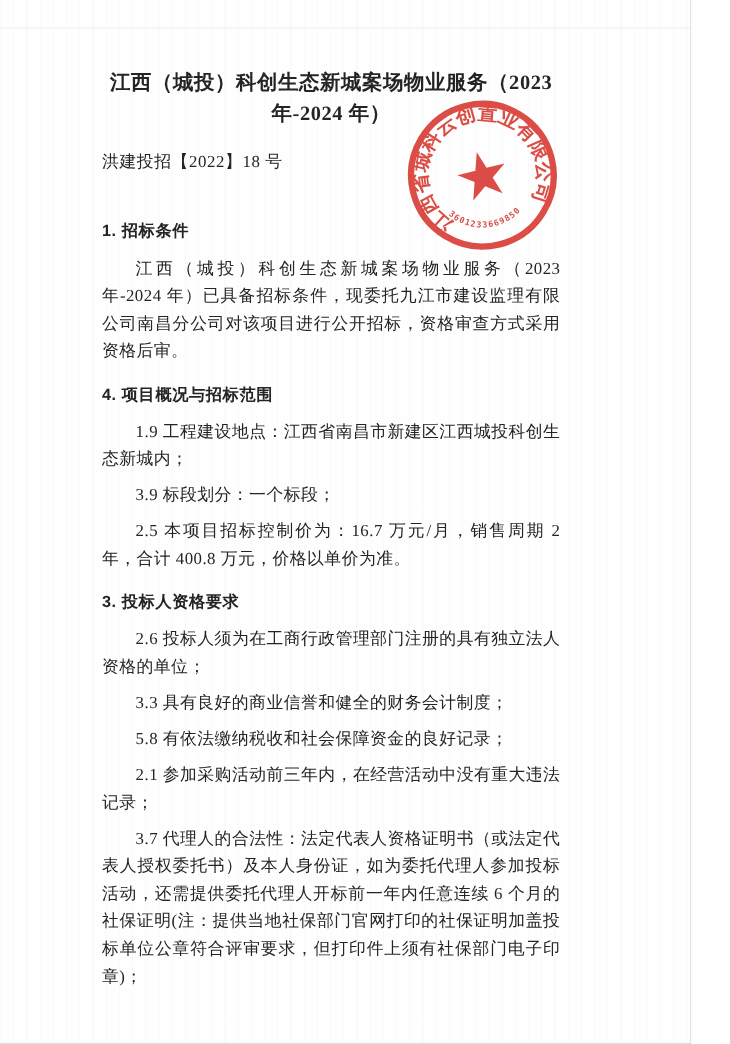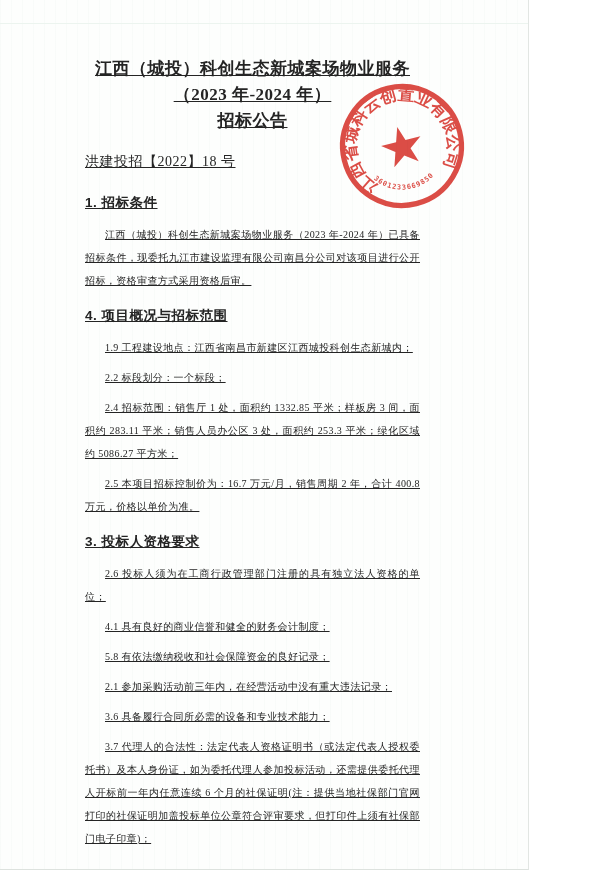--- a/index.html
+++ b/index.html
@@ -1,50 +1,49 @@
 <!DOCTYPE html>
 <html><head>
 <meta charset="utf-8">
 <style>
   html,body { margin:0; padding:0; background:#ffffff; }
   .page {
     position:relative;
-    width:529px; height:870px;
+    width:576px; height:870px;
     box-sizing:border-box;
     background:#fdfefd;
     background-image:repeating-linear-gradient(90deg, rgba(208,224,216,0.10) 0 1px, rgba(0,0,0,0) 1px 11px);
     border-right:1px solid #e2e6e3;
     border-bottom:1px solid #dde2de;
     padding:56px 108px 0 85px;
     font-family:"Liberation Serif","DejaVu Serif",serif;
     color:#242424;
     overflow:hidden;
-    text-decoration:underline;
   }
   .scan-line {
     position:absolute; left:0; top:23px; width:608px; height:1px;
     background:#ecf4ef;
   }
   .title {
     text-align:center;
     font-size:17px; font-weight:bold;
     line-height:26px; letter-spacing:0.5px;
   }
   .docnum {
     font-size:14px; line-height:24px; margin-top:16px;
     letter-spacing:0.5px;
   }
   .section-heading {
     font-family:"Liberation Sans","DejaVu Sans",sans-serif;
     font-size:13.5px; font-weight:bold;
     margin:15px 0 11px 0; letter-spacing:0.5px;
   }
-  .section-heading.first { margin-top:20px; }
+  .section-heading.first { margin-top:36px; }
   .para {
-    font-size:10px; line-height:23px;
+    font-size:14px; line-height:23px;
     margin:0 0 7px 0;
     text-align:justify; text-indent:2em;
     letter-spacing:0.4px;
   }
   
   .stamp {
     position:absolute; left:336px; top:80px;
     width:132px; height:132px;
     transform:rotate(-14deg);
     opacity:0.88;
@@ -61,21 +60,20 @@
     font-family:"DejaVu Sans Mono",monospace;
   }
 </style>
 </head>
 <body>
 
 <div class="page">
   <div class="scan-line"></div>
 
   <div class="title">江西（城投）科创生态新城案场物业服务（2023 年-2024 年）</div>
-  <div class="title">招标公告</div>
   <div class="docnum">洪建投招【2022】18 号</div>
 
   <div class="stamp">
     <svg viewBox="0 0 200 200">
       <circle cx="100" cy="100" r="90" fill="none" stroke-width="8" stroke="#d9342c"></circle>
       <path id="sealTopArc" d="M 50.5,149.5 A 70,70 0 1 1 149.5,149.5" fill="none"></path>
       <path id="sealBottomArc" d="M 42.8,133 A 66,66 0 0 0 157.2,133" fill="none"></path>
       <text class="seal-name" fill="#d9342c">
         <textPath href="#sealTopArc" xlink:href="#sealTopArc">江西省城科云创置业有限公司</textPath>
       </text>
@@ -87,28 +85,26 @@
   </div>
 
   <section>
     <h2 class="section-heading first">1. 招标条件</h2>
     <p class="para">江西（城投）科创生态新城案场物业服务（2023 年-2024 年）已具备招标条件，现委托九江市建设监理有限公司南昌分公司对该项目进行公开招标，资格审查方式采用资格后审。</p>
   </section>
 
   <section>
     <h2 class="section-heading">4. 项目概况与招标范围</h2>
     <p class="para">1.9 工程建设地点：江西省南昌市新建区江西城投科创生态新城内；</p>
-    <p class="para">2.2 标段划分：一个标段；</p>
-    <p class="para">2.4 招标范围：销售厅 1 处，面积约 1332.85 平米；样板房 3 间，面积约 283.11 平米；销售人员办公区 3 处，面积约 253.3 平米；绿化区域约 5086.27 平方米；</p>
+    <p class="para">3.9 标段划分：一个标段；</p>
     <p class="para">2.5 本项目招标控制价为：16.7 万元/月，销售周期 2 年，合计 400.8 万元，价格以单价为准。</p>
   </section>
 
   <section>
     <h2 class="section-heading">3. 投标人资格要求</h2>
     <p class="para">2.6 投标人须为在工商行政管理部门注册的具有独立法人资格的单位；</p>
-    <p class="para">4.1 具有良好的商业信誉和健全的财务会计制度；</p>
+    <p class="para">3.3 具有良好的商业信誉和健全的财务会计制度；</p>
     <p class="para">5.8 有依法缴纳税收和社会保障资金的良好记录；</p>
     <p class="para">2.1 参加采购活动前三年内，在经营活动中没有重大违法记录；</p>
-    <p class="para">3.6 具备履行合同所必需的设备和专业技术能力；</p>
     <p class="para">3.7 代理人的合法性：法定代表人资格证明书（或法定代表人授权委托书）及本人身份证，如为委托代理人参加投标活动，还需提供委托代理人开标前一年内任意连续 6 个月的社保证明(注：提供当地社保部门官网打印的社保证明加盖投标单位公章符合评审要求，但打印件上须有社保部门电子印章)；</p>
 
   </section>
 </div>
 
 </body></html>

